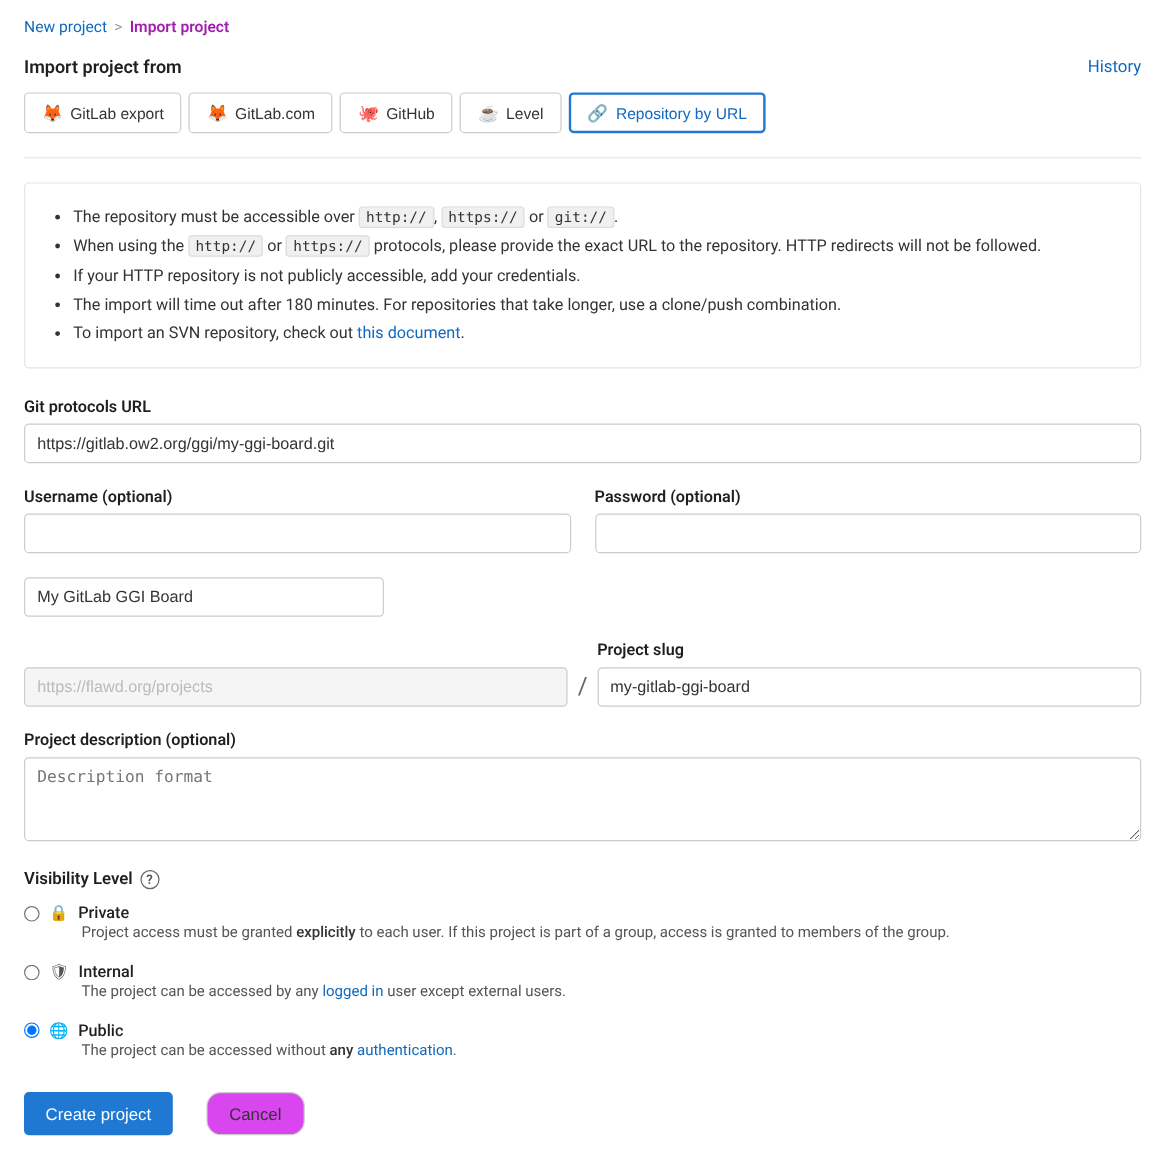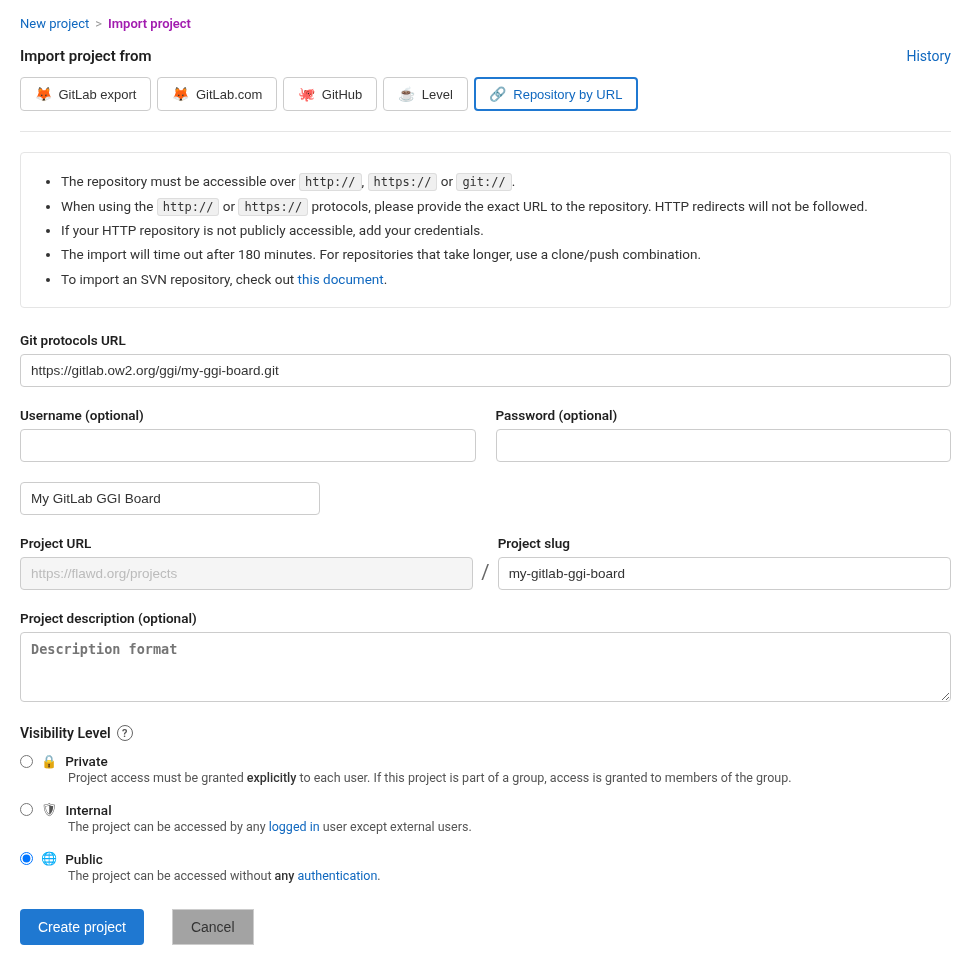--- a/index.html
+++ b/index.html
@@ -139,21 +139,20 @@
       margin-bottom: 20px;
     }
     .slash-divider {
       font-size: 20px;
       color: #666;
       padding-bottom: 0px;
     }
     textarea.form-input {
       resize: vertical;
       min-height: 70px;
-      font-weight: bold;
     }
     .visibility-section {
       margin-bottom: 24px;
     }
     .visibility-title {
       display: flex;
       align-items: center;
       gap: 6px;
       font-size: 14px;
       font-weight: 600;
@@ -216,24 +215,24 @@
       background: #1f78d1;
       color: #fff;
       border: none;
       border-radius: 4px;
       padding: 9px 18px;
       font-size: 14px;
       cursor: pointer;
       font-weight: 500;
     }
     .btn-cancel {
-      background: #a3a3a3;
+      background: #d946ef;
       color: #333;
       border: 1px solid #ccc;
-      border-radius: 0;
+      border-radius: 12px;
       padding: 9px 18px;
       font-size: 14px;
       cursor: pointer;
     }
     .project-name-field {
       width: 300px;
     }
   </style>
 </head>
 <body>
@@ -315,21 +314,20 @@
     </div>
   </div>
 
   <div class="form-section">
     <input type="text" class="form-input project-name-field" value="My GitLab GGI Board" style="">
   </div>
 
   <div>
     <div style="display:grid; grid-template-columns:1fr auto 1fr; gap:8px; align-items:flex-end; margin-bottom:20px;">
       <div>
-        <label class="form-label">Project URL</label>
         <input type="text" class="form-input disabled-look" readonly="" style="color: rgb(187, 187, 187);" value="https://flawd.org/projects">
       </div>
       <div class="slash-divider" style="padding-bottom:6px;">/</div>
       <div>
         <label class="form-label">Project slug</label>
         <input type="text" class="form-input" value="my-gitlab-ggi-board" style="">
       </div>
     </div>
   </div>
 

